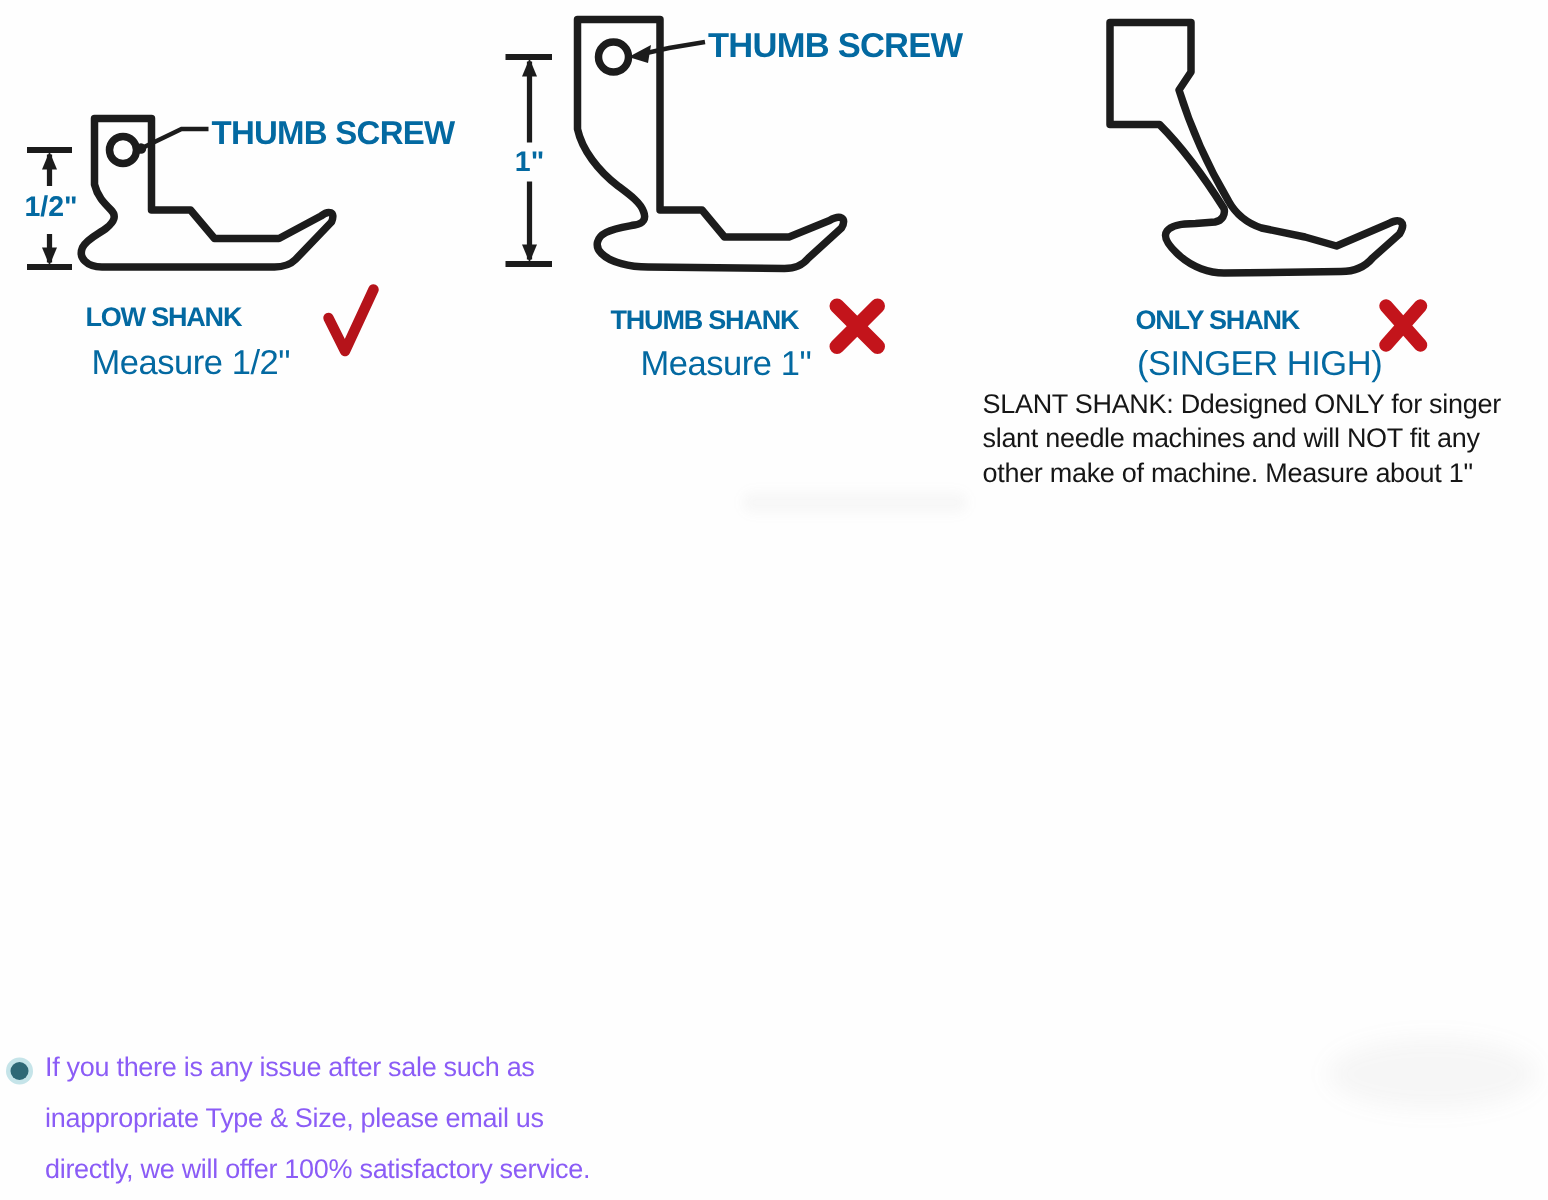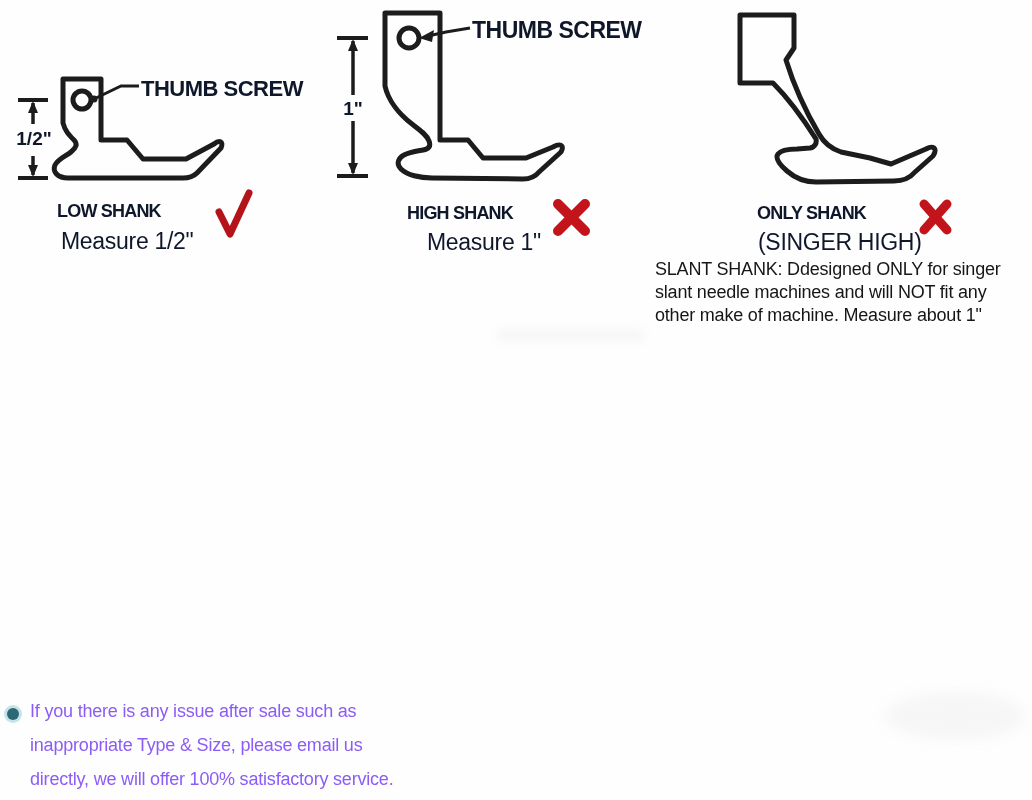--- a/index.html
+++ b/index.html
@@ -2,21 +2,21 @@
 <html><head>
 <meta charset="utf-8">
 <style>
   html,body{margin:0;padding:0;}
   body{
     width:1032px;height:800px;background:#fefefe;position:relative;overflow:hidden;
     font-family:"Liberation Sans", sans-serif;color:#141414;
   }
   .stage{position:absolute;left:0;top:0;width:1032px;height:800px;}
   svg.art{position:absolute;left:0;top:0;}
-  .lbl{position:absolute;white-space:nowrap;color:#0f172a;}
+  .lbl{position:absolute;white-space:nowrap;color:#0369a1;}
   .callout{font-size:22px;font-weight:700;letter-spacing:-0.5px;}
   .callout.hi{font-size:23px;}
   .dim{font-size:19px;font-weight:700;text-align:center;}
   .title{font-size:18px;font-weight:700;letter-spacing:-0.8px;}
   .subtitle{font-size:23px;font-weight:400;letter-spacing:-0.3px;}
   .note{
     position:absolute;left:655px;top:258px;width:380px;
     font-size:18px;line-height:23px;font-weight:400;letter-spacing:-0.2px;
     white-space:pre-line;color:#161616;
   }
@@ -135,21 +135,21 @@
   <div class="lbl dim" style="left:12px;top:128px;width:44px;">1/2"</div>
 
   <div class="lbl title" style="left:57px;top:201px;">LOW SHANK</div>
 
   <div class="lbl subtitle" style="left:61px;top:228px;">Measure 1/2"</div>
 
   <div class="lbl callout hi" style="left:472px;top:17px;">THUMB SCREW</div>
 
   <div class="lbl dim" style="left:340px;top:98px;width:26px;">1"</div>
 
-  <div class="lbl title" style="left:407px;top:203px;">HIGH SHANK</div>
+  <div class="lbl title" style="left:407px;top:203px;">THUMB SHANK</div>
 
   <div class="lbl subtitle" style="left:427px;top:229px;">Measure 1"</div>
 
   <div class="lbl title" style="left:757px;top:203px;">ONLY SHANK</div>
 
   <div class="lbl subtitle" style="left:758px;top:229px;">(SINGER HIGH)</div>
 
   <div class="note">SLANT SHANK: Ddesigned ONLY for singer
 slant needle machines and will NOT fit any
 other make of machine. Measure about 1"</div>

